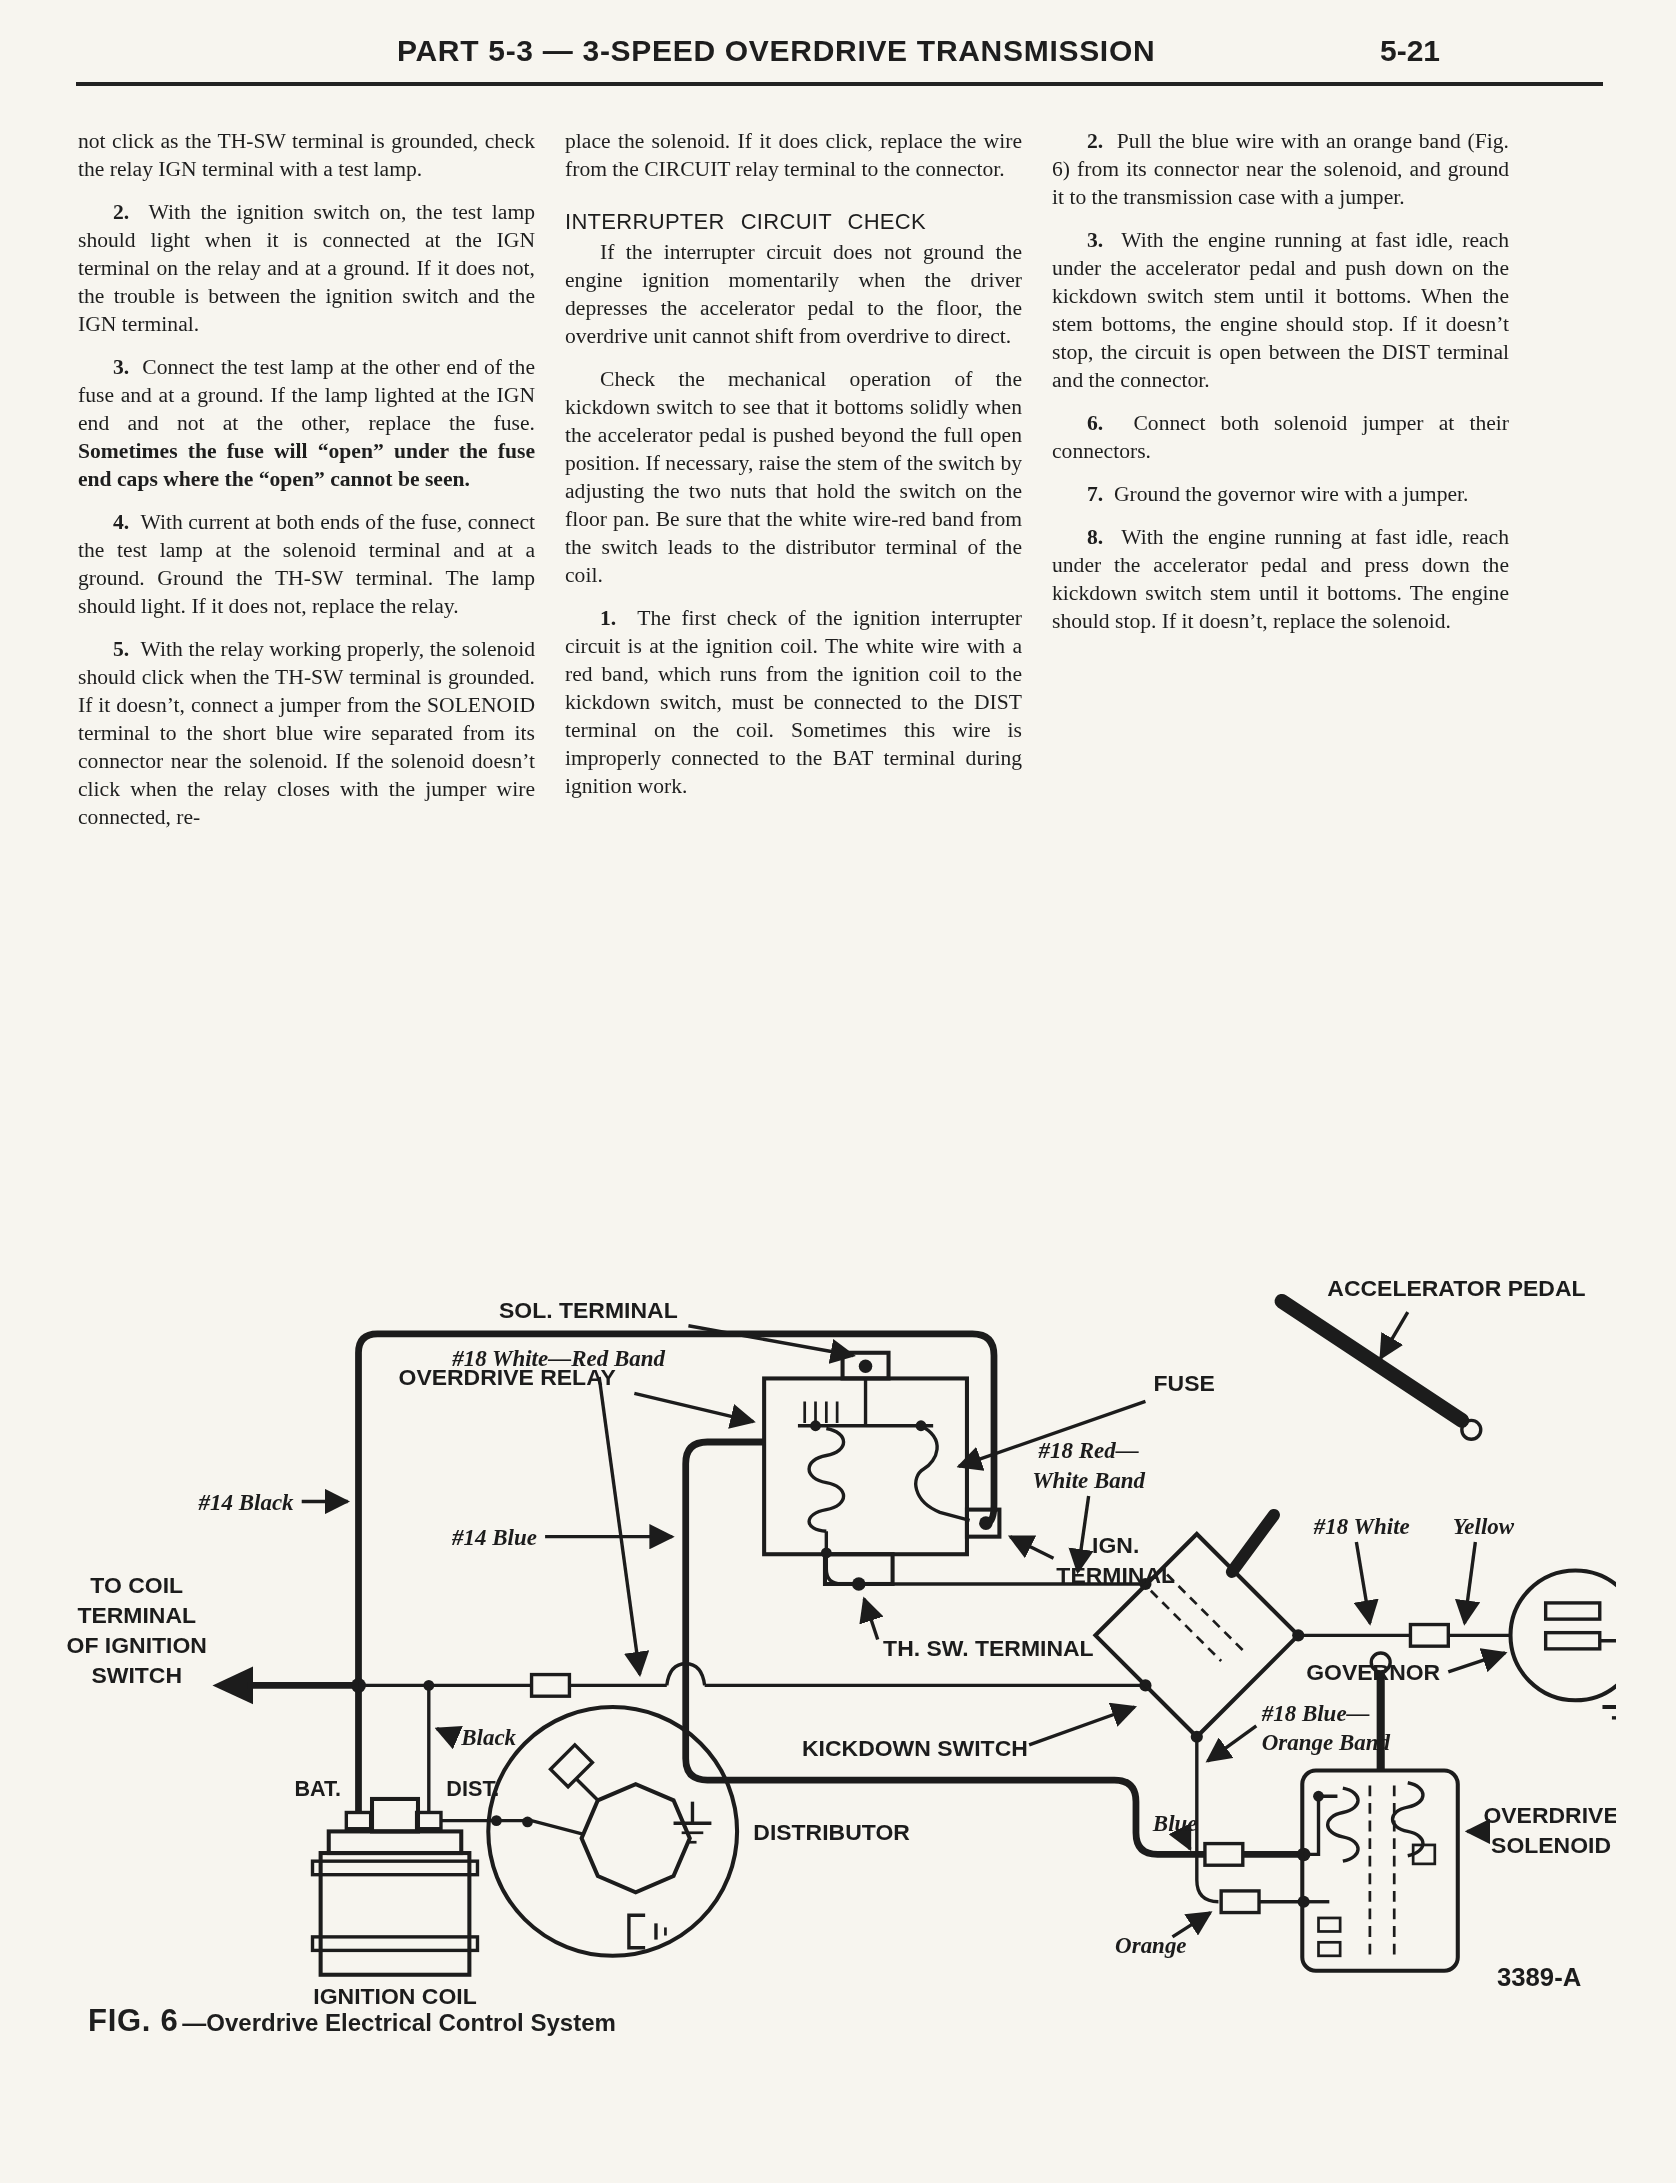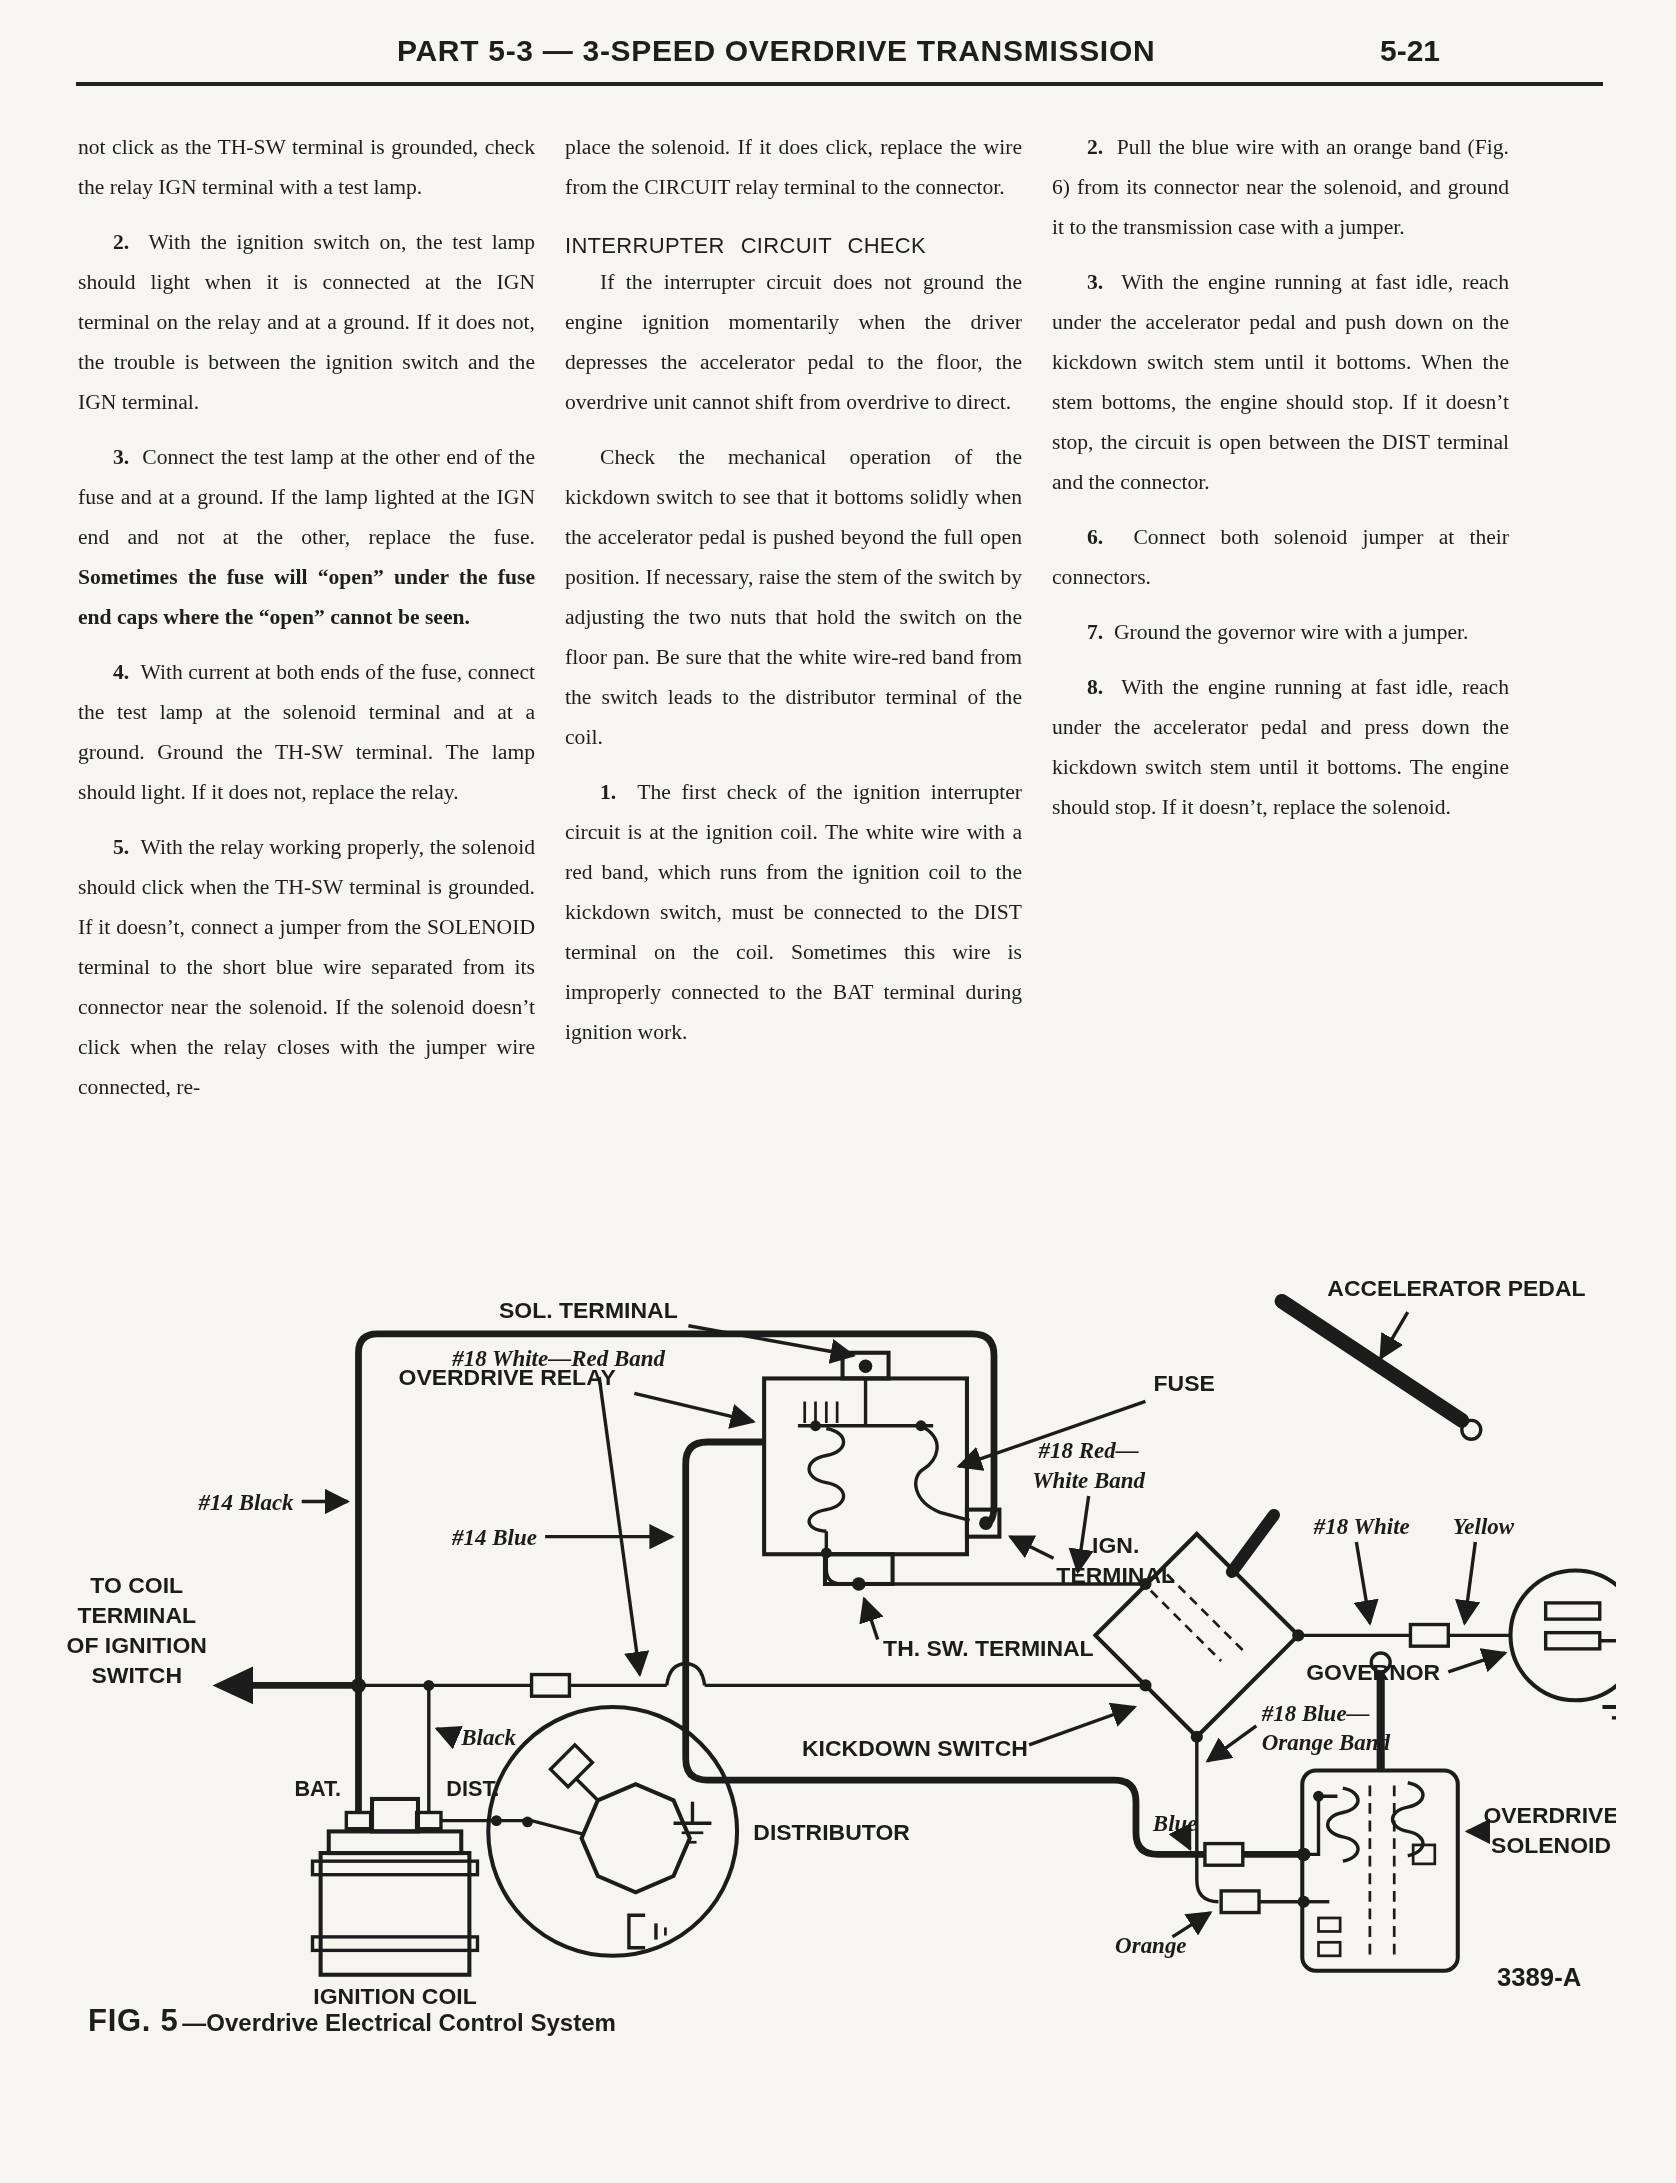--- a/index.html
+++ b/index.html
@@ -17,21 +17,21 @@
   }
   .header .page-number{
     margin-left:auto;margin-right:237px;font-family:"Liberation Sans",sans-serif;
     font-weight:bold;font-size:30px;
   }
   .rule{border:none;border-top:4.7px solid #222;margin:13.5px 74px 0 76px;}
   
   .columns{display:flex;gap:30px;margin:41px 168px 0 78px;}
   .column{flex:1;min-width:0;}
   .body-para{
-    margin:0;font-size:21.6px;line-height:40px;text-align:justify;
+    margin:0;font-size:21.6px;line-height:28px;text-align:justify;
   }
   .body-para + .body-para{margin-top:15px;}
   .body-para.indent{text-indent:35px;}
   .body-para b{font-weight:bold;}
   .col-heading{
     font-family:"Liberation Sans",sans-serif;font-weight:normal;
     font-size:22px;margin:26px 0 3px 0;letter-spacing:0.3px;
     word-spacing:9.5px;
   }
   
@@ -283,15 +283,15 @@
   <text class="wire" x="888" y="348" text-anchor="start">#18 Blue—</text>
   <text class="wire" x="888" y="370" text-anchor="start">Orange Band</text>
   <text class="wire" x="824" y="430" text-anchor="middle">Blue</text>
   <text class="wire" x="806" y="520" text-anchor="middle">Orange</text>
   <text class="wire" x="296" y="366" text-anchor="start">Black</text>
   <text class="partno" x="1062" y="544" text-anchor="start">3389-A</text>
 </svg>
 </div>
 
 <div class="fig-caption">
-  <span class="fig-no">FIG. 5</span><span class="fig-title">—Overdrive Electrical Control System</span>
+  <span class="fig-no">FIG. 6</span><span class="fig-title">—Overdrive Electrical Control System</span>
 </div>
 
 
 </body></html>

